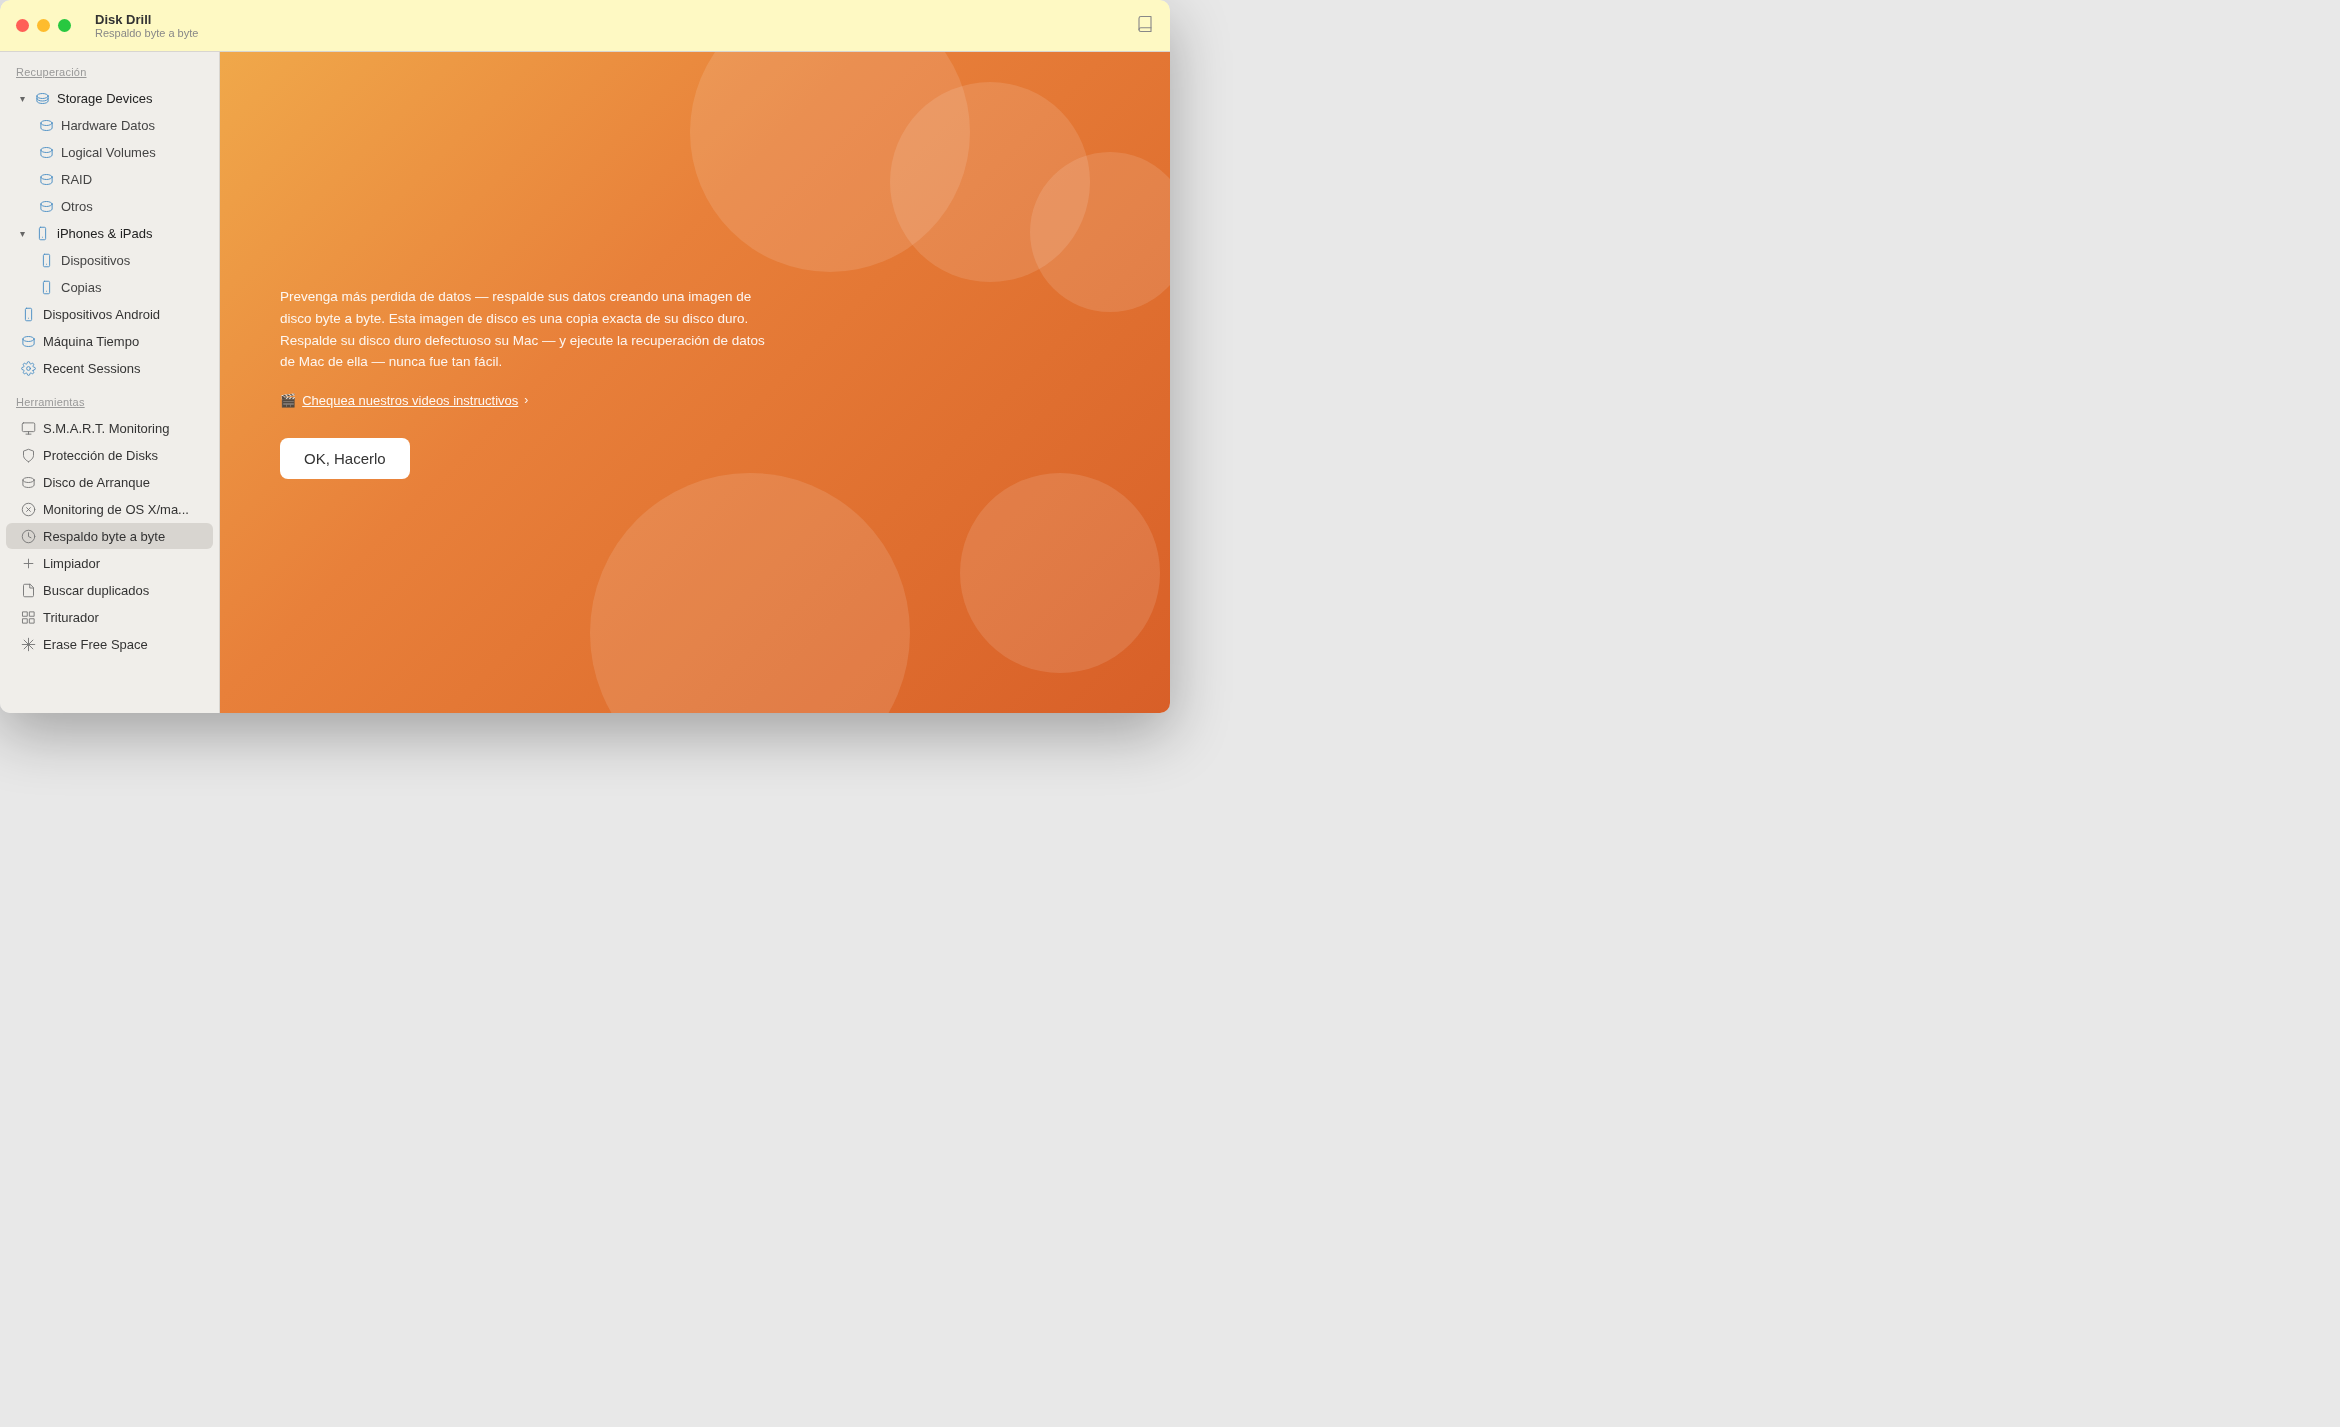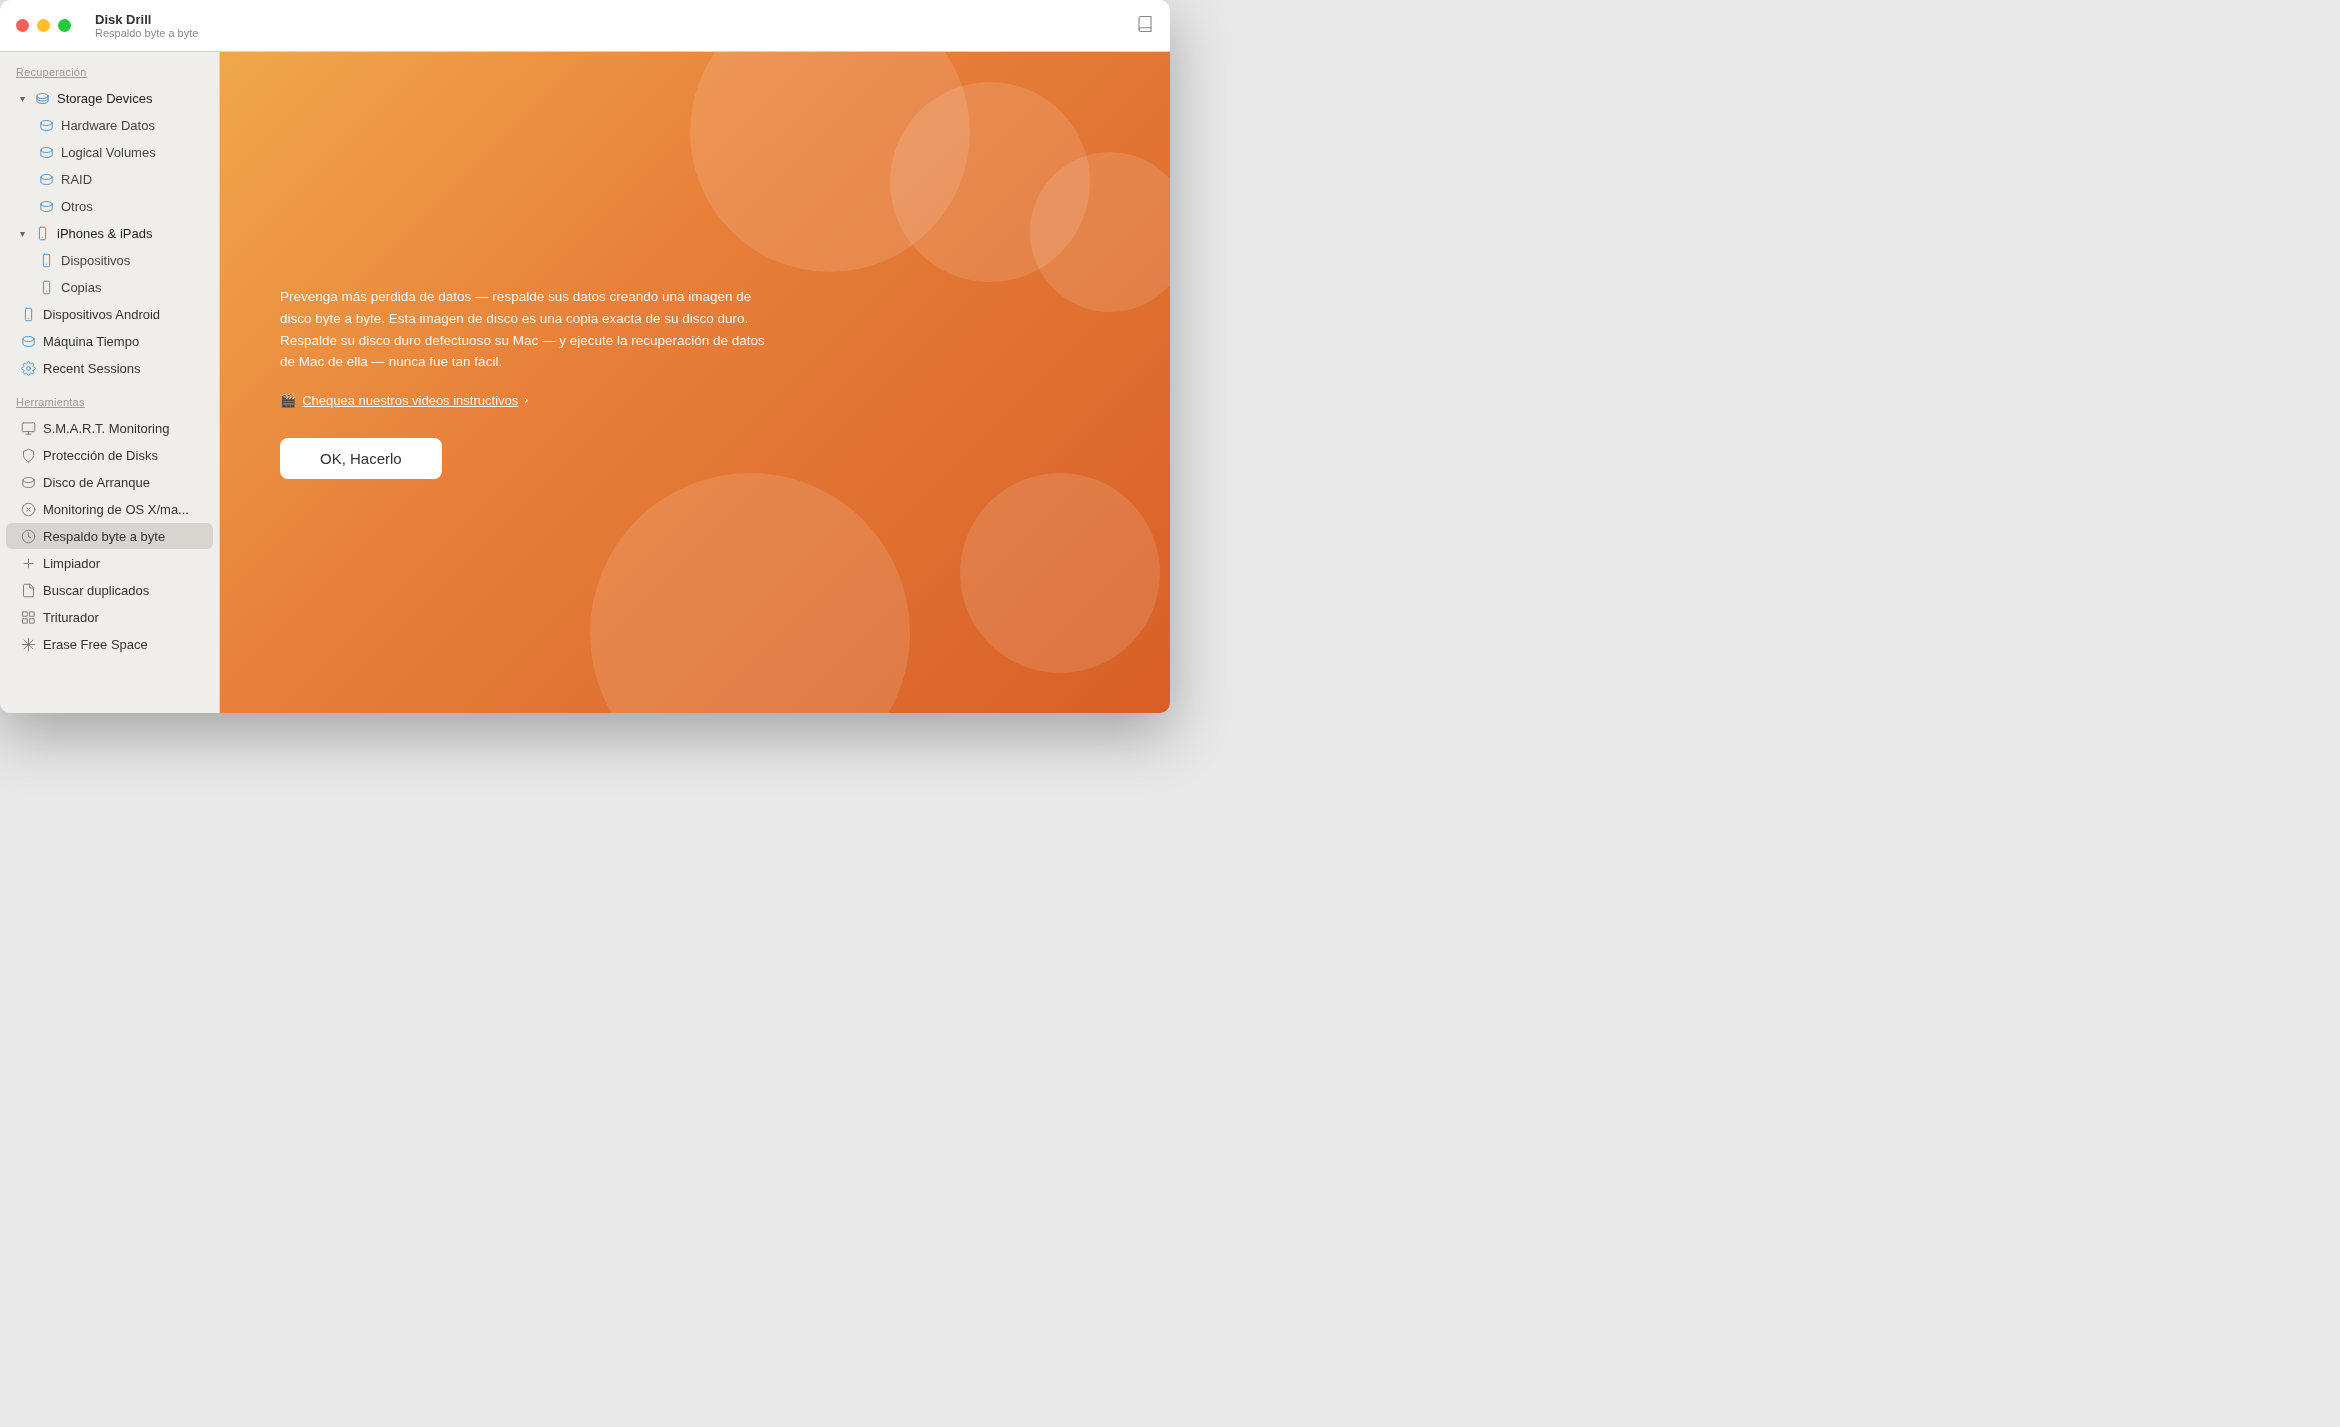--- a/index.html
+++ b/index.html
@@ -11,21 +11,21 @@
       overflow: hidden;
       display: flex;
       flex-direction: column;
       border-radius: 10px;
       box-shadow: 0 20px 60px rgba(0,0,0,0.3);
     }
 
     
     .titlebar {
       height: 52px;
-      background: #ffffff;
+      background: #fef9c3;
       display: flex;
       align-items: center;
       padding: 0 16px;
       border-bottom: 1px solid #d8d5d0;
       flex-shrink: 0;
       border-radius: 10px 10px 0 0;
     }
     .traffic-lights {
       display: flex;
       gap: 8px;
@@ -184,21 +184,21 @@
     }
     .content-chevron {
       font-size: 12px;
       color: rgba(255,255,255,0.9);
     }
 
     .cta-button {
       background: #fff;
       border: none;
       border-radius: 8px;
-      padding: 12px 40px;
+      padding: 12px 24px;
       font-size: 15px;
       font-weight: 500;
       color: #333;
       cursor: pointer;
       display: inline-block;
     }
 
     
     .icon-svg {
       width: 15px;

